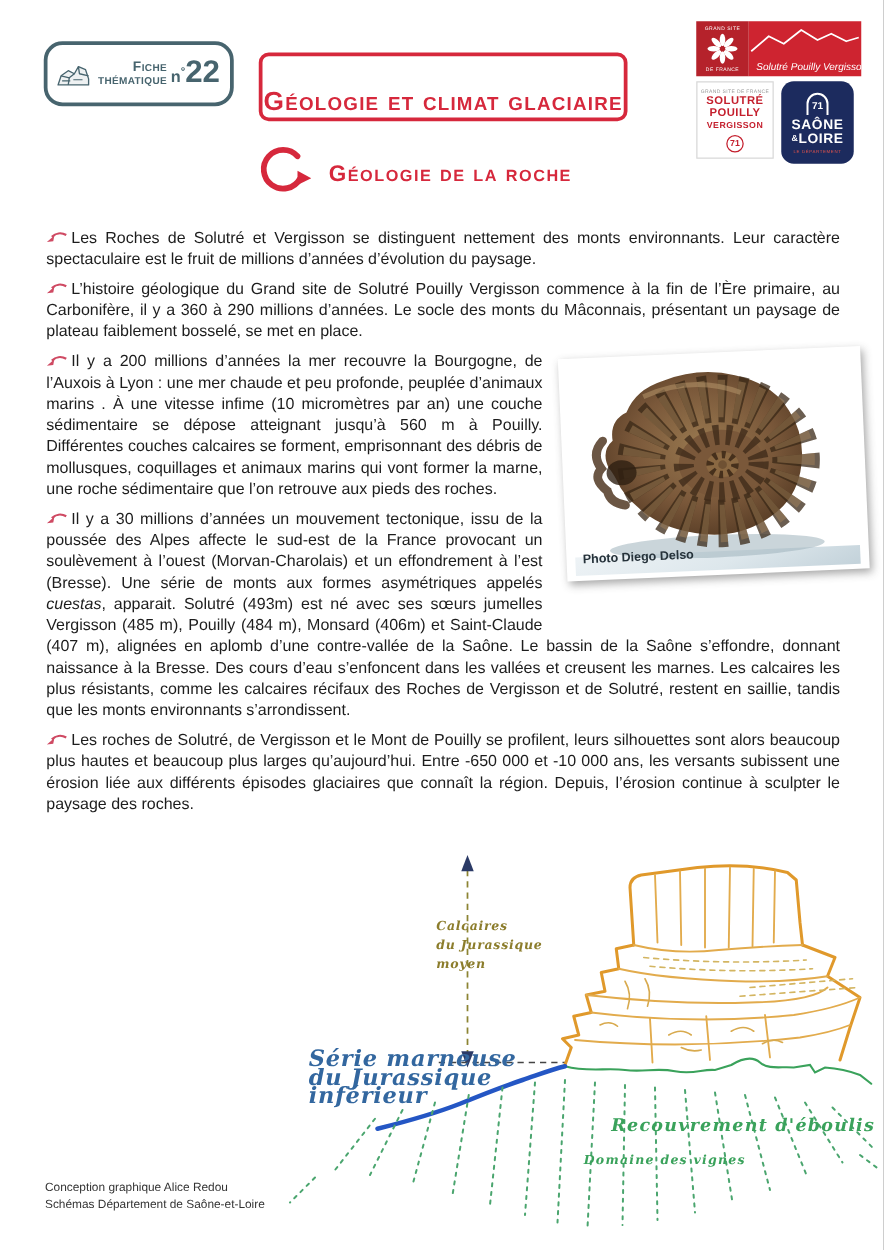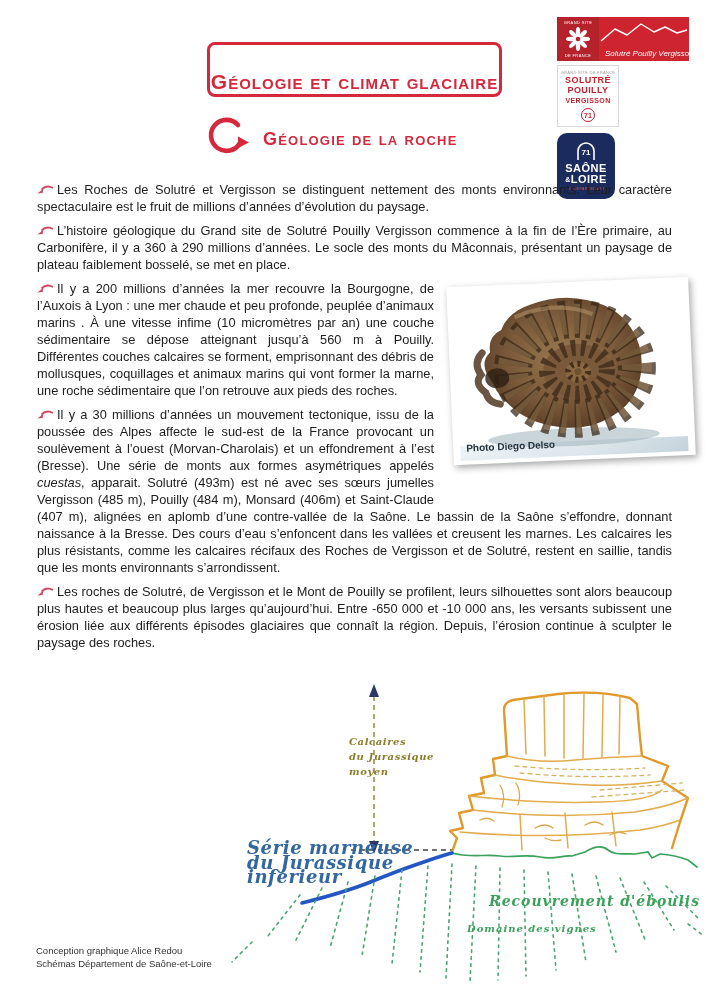--- a/index.html
+++ b/index.html
@@ -35,21 +35,21 @@
   .logo-banner .gsf {
     width:42px; height:44px; background:#bげ; background:#b5222b; color:#fff;
     display:flex; flex-direction:column; align-items:center; justify-content:center; gap:1px;
   }
   .gsf .tiny { font-size:4px; letter-spacing:.4px; }
   .logo-banner .spv {
     flex:1; background:#ce2430; color:#fff; position:relative;
     display:flex; flex-direction:column; justify-content:flex-end; overflow:hidden;
   }
   .spv .script { font-style:italic; font-size:8px; padding:0 0 3px 6px; white-space:nowrap; }
-  .logo-row2 { display:flex; gap:6px; margin-top:4px;flex-direction:column; }
+  .logo-row2 { display:flex; gap:6px; margin-top:4px; }
   .logo-white {
     width:62px; height:62px; background:#fff; border:1px solid #d8d8d8;
     display:flex; flex-direction:column; align-items:center; justify-content:center; gap:1px;
   }
   .logo-white .tiny { font-size:4px; color:#999; letter-spacing:.3px; }
   .logo-white .red-line { color:#c41f2d; font-weight:bold; font-size:9px; line-height:9px; letter-spacing:.4px; }
   .logo-white .l3 { font-size:7px; }
   .roundel {
     margin-top:2px; width:14px; height:14px; border:1px solid #c41f2d; border-radius:50%;
     color:#c41f2d; font-size:7px; font-weight:bold; display:flex; align-items:center; justify-content:center;
@@ -99,20 +99,37 @@
   
   .footer {
     position:absolute; left:36px; top:944px; font-size:9.5px; line-height:13px; color:#333;
   }
 </style>
 </head>
 <body>
 
 <div id="page">
 
+  <div class="badge">
+    <svg width="36" height="30" viewBox="0 0 36 30">
+      <g stroke="#47646e" stroke-width="1.3" fill="#eef1f2" stroke-linejoin="round">
+        <path d="M3,26 L6,17 L13,12 L19,15 L23,8 L30,11 L33,20 L33,26 Z"></path>
+        <path d="M6,17 L14,19 L19,15" fill="none"></path>
+        <path d="M14,19 L13,26 M23,8 L24,15 L33,17" fill="none"></path>
+        <path d="M7,22 h8 M18,21 h9" fill="none" stroke-width="1"></path>
+      </g>
+    </svg>
+    <div class="badge-text">
+      <div class="badge-lines">
+        <div>Fiche</div>
+        <div>thématique</div>
+      </div>
+      <div class="badge-num"><span>n</span><span class="deg">°</span><span class="big">22</span></div>
+    </div>
+  </div>
 
   <div class="title-box">
     <span>Géologie et climat glaciaire</span>
   </div>
 
   <div class="logo-col">
     <div class="logo-banner">
       <div class="gsf">
         <div class="tiny">GRAND SITE</div>
         <svg width="26" height="26" viewBox="0 0 26 26">

